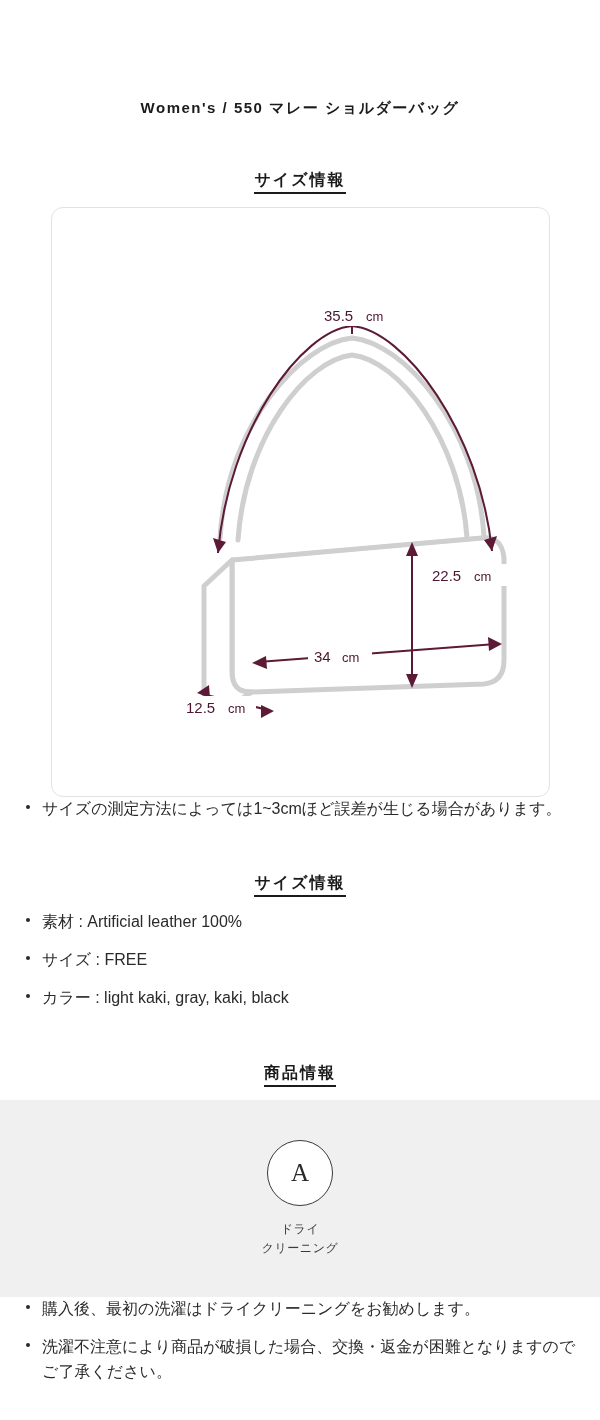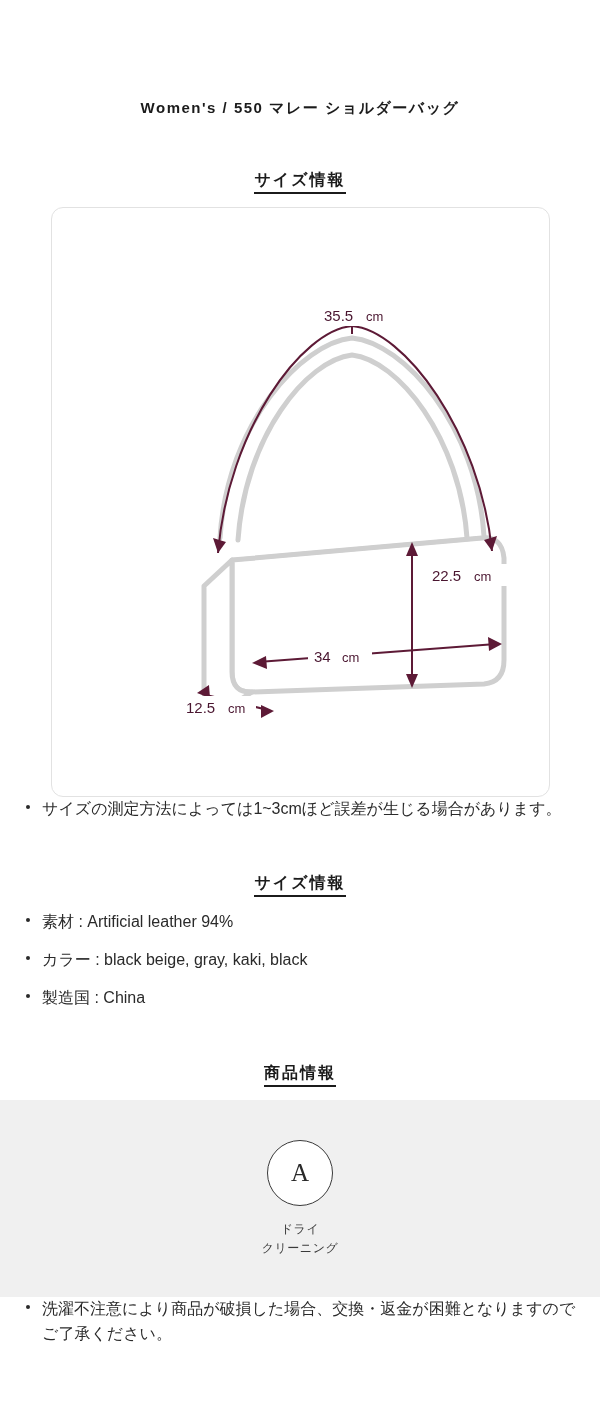--- a/index.html
+++ b/index.html
@@ -207,36 +207,37 @@
 
   <ul class="bullets note-list">
     <li>サイズの測定方法によっては1~3cmほど誤差が生じる場合があります。</li>
   </ul>
 
   <div class="section-heading">
     <span>サイズ情報</span>
   </div>
 
   <ul class="bullets spec-list">
-    <li>素材 : Artificial leather 94%</li>
-    <li>カラー : black beige, gray, kaki, black</li>
-    <li>製造国 : China</li>
+    <li>素材 : Artificial leather 100%</li>
+    <li>サイズ : FREE</li>
+    <li>カラー : light kaki, gray, kaki, black</li>
   </ul>
 
   <div class="section-heading">
     <span>商品情報</span>
   </div>
 
   <div class="care-panel">
     <div class="care-symbol">
       <span class="glyph">A</span>
     </div>
     <div class="care-caption">
       <div>ドライ</div>
       <div>クリーニング</div>
     </div>
   </div>
 
   <ul class="bullets care-list">
+    <li>購入後、最初の洗濯はドライクリーニングをお勧めします。</li>
     <li>洗濯不注意により商品が破損した場合、交換・返金が困難となりますのでご了承ください。</li>
   </ul>
 
 </div>
 
 </body></html>

